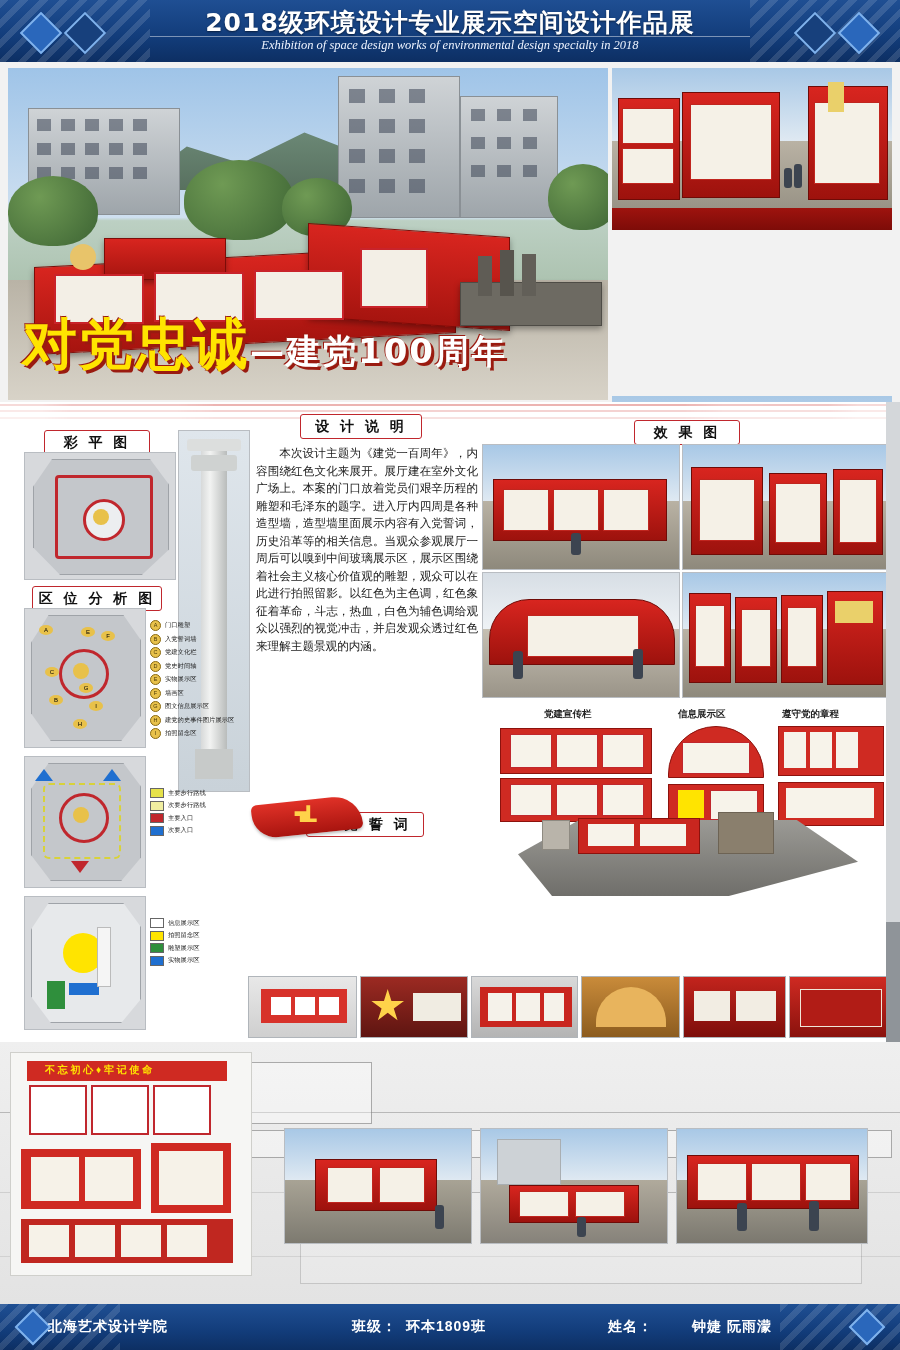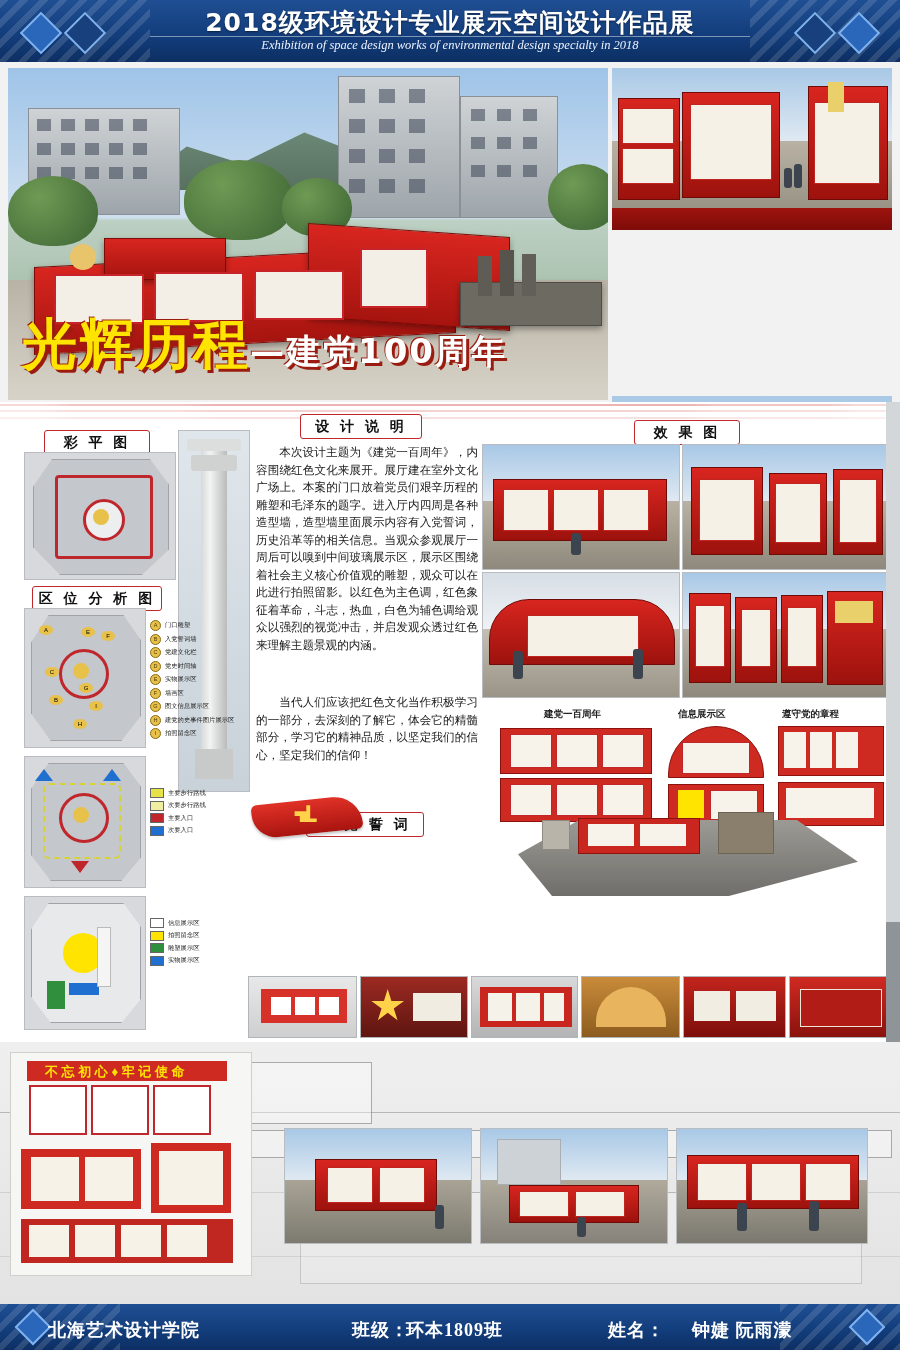--- a/index.html
+++ b/index.html
@@ -89,42 +89,42 @@
   .plan .shape{position:absolute;background:#c4c7cb;border:1px solid #9fa3a8;}
   .plan .redline{position:absolute;border:3px solid #c0272d;background:transparent;}
   .plan .circ{position:absolute;border-radius:50%;}
   .legend-row{display:flex;align-items:center;gap:4px;margin-bottom:2.5px;}
   .legend-sw{width:12px;height:8px;border:1px solid #666;flex:0 0 auto;}
   .legend-tx{font-size:6.3px;color:#222;white-space:nowrap;font-family:"DejaVu Sans","Liberation Sans",sans-serif;}
   .legend-badge{width:9px;height:9px;border-radius:50%;background:#e8c14a;border:1px solid #8a6a12;font-size:5.5px;line-height:9px;text-align:center;color:#4a3a08;flex:0 0 auto;}
 
   .bodytext{
     position:absolute;font-size:11.6px;line-height:17.5px;color:#1a1a1a;text-align:justify;
-    font-family:Liberation Serif, serif;text-indent:2em;
+    font-family:Liberation Sans, sans-serif;text-indent:2em;
   }
 
   .thumbrow{position:absolute;display:flex;gap:3px;}
   .thumb{position:relative;overflow:hidden;background:#c7ccd1;border:1px solid #b0b5ba;}
 
   .label-sm{position:absolute;font-size:9.5px;color:#222;font-weight:bold;font-family:"DejaVu Sans","Liberation Sans",sans-serif;}
 
   
   .sketch{position:absolute;left:0;top:1042px;width:900px;height:262px;background:linear-gradient(180deg,#efefef,#e3e3e3);overflow:hidden;}
   .sketch .ln{position:absolute;background:rgba(90,90,90,.35);height:1px;}
   .sketch .blk{position:absolute;border:1px solid rgba(80,80,80,.45);background:rgba(255,255,255,.35);}
 
   
   .footer{
     position:absolute;left:0;top:1304px;width:900px;height:46px;
     background:linear-gradient(180deg,#1f4f93 0%,#123c7a 60%,#0d2f63 100%);overflow:hidden;
   }
   .footer .diag{position:absolute;top:0;height:46px;width:120px;
     background:repeating-linear-gradient(135deg, rgba(255,255,255,.13) 0 6px, rgba(255,255,255,0) 6px 14px);}
-  .footer-text{position:absolute;color:#fff;font-size:18px;font-weight:bold;top:14px;
-    font-family:Liberation Serif, serif;letter-spacing:1px;}
+  .footer-text{position:absolute;color:#fff;font-size:14px;font-weight:bold;top:14px;
+    font-family:Liberation Sans, sans-serif;letter-spacing:1px;}
 
   .sidebar-right{position:absolute;right:0;top:402px;width:14px;height:902px;background:#cfd2d6;}
   .sidebar-right div{width:14px;}
 </style>
 </head>
 <body>
 
 <div class="poster">
 
   <div class="banner">
@@ -198,21 +198,21 @@
     <div class="panel" style="left:146px;top:204px;width:86px;height:46px;"></div>
     <div class="panel" style="left:246px;top:202px;width:86px;height:46px;"></div>
     <div class="panel" style="left:352px;top:180px;width:64px;height:56px;"></div>
     <div class="gold" style="left:62px;top:176px;width:26px;height:26px;border-radius:50%;"></div>
     <div class="redwall" style="left:452px;top:214px;width:140px;height:42px;background:#6d6a62;border-color:#4e4c46;"></div>
     <div class="d" style="position:absolute;left:470px;top:188px;width:14px;height:40px;background:#5f5c55;"></div>
     <div class="d" style="position:absolute;left:492px;top:182px;width:14px;height:46px;background:#57544d;"></div>
     <div class="d" style="position:absolute;left:514px;top:186px;width:14px;height:42px;background:#625f58;"></div>
 
     <div class="hero-title">
-      <span>光辉历程</span><span class="w">—建党100周年</span>
+      <span>对党忠诚</span><span class="w">—建党100周年</span>
     </div>
   </div>
 
   <div class="hero2 photo">
     <div class="g-sky"></div>
       <div class="g-ground"></div>
     <div class="r" style="left:6px;top:30px;width:60px;height:100px;"></div>
     <div class="r" style="left:70px;top:24px;width:96px;height:104px;"></div>
     <div class="r" style="left:196px;top:18px;width:78px;height:112px;"></div>
     <div class="p" style="left:10px;top:40px;width:50px;height:34px;"></div>
@@ -370,21 +370,20 @@
         <span class="legend-sw" style="background:#2f8f3c;"></span>
         <span class="legend-tx">雕塑展示区</span>
       </div>
     <div class="legend-row">
         <span class="legend-sw" style="background:#1f6fd0;"></span>
         <span class="legend-tx">实物展示区</span>
       </div>
   </div>
 
   <div class="bodytext" style="left:256px;top:444px;width:222px;">本次设计主题为《建党一百周年》，内容围绕红色文化来展开。展厅建在室外文化广场上。本案的门口放着党员们艰辛历程的雕塑和毛泽东的题字。进入厅内四周是各种造型墙，造型墙里面展示内容有入党誓词，历史沿革等的相关信息。当观众参观展厅一周后可以嗅到中间玻璃展示区，展示区围绕着社会主义核心价值观的雕塑，观众可以在此进行拍照留影。以红色为主色调，红色象征着革命，斗志，热血，白色为辅色调给观众以强烈的视觉冲击，并启发观众透过红色来理解主题景观的内涵。</div>
-  <div class="bodytext" style="left:256px;top:694px;width:222px;">当代人们应该把红色文化当作积极学习的一部分，去深刻的了解它，体会它的精髓部分，学习它的精神品质，以坚定我们的信心，坚定我们的信仰！</div>
 
   <div style="position:absolute;left:252px;top:790px;width:120px;height:56px;">
     <div style="position:absolute;left:0;top:10px;width:110px;height:34px;background:linear-gradient(180deg,#e03127,#a8140f);border-radius:6px 30px 6px 26px;transform:rotate(-6deg);box-shadow:0 2px 3px rgba(0,0,0,.25);"></div>
     <div style="position:absolute;left:40px;top:14px;width:26px;height:24px;background:#ffd24a;clip-path:polygon(10% 30%,55% 30%,55% 5%,70% 5%,70% 60%,95% 60%,95% 75%,30% 75%,30% 50%,10% 50%);"></div>
   </div>
 
 
   <div class="frame photo" style="left:482px;top:444px;width:196px;height:124px;">
     <div class="g-sky"></div>
       <div class="g-ground"></div>
@@ -419,21 +418,21 @@
     <div class="r" style="left:52px;top:24px;width:40px;height:84px;"></div>
     <div class="r" style="left:98px;top:22px;width:40px;height:86px;"></div>
     <div class="r" style="left:144px;top:18px;width:54px;height:92px;"></div>
     <div class="p" style="left:12px;top:32px;width:28px;height:60px;"></div>
     <div class="p" style="left:58px;top:36px;width:28px;height:56px;"></div>
     <div class="p" style="left:104px;top:34px;width:28px;height:58px;"></div>
     <div class="yel" style="left:152px;top:28px;width:38px;height:22px;"></div>
   </div>
 
   <div style="position:absolute;left:482px;top:708px;width:406px;height:190px;background:#fff;">
-    <div class="label-sm" style="left:62px;top:0px;">建党一百周年</div>
+    <div class="label-sm" style="left:62px;top:0px;">党建宣传栏</div>
     <div class="label-sm" style="left:196px;top:0px;">信息展示区</div>
     <div class="label-sm" style="left:300px;top:0px;">遵守党的章程</div>
 
     <div style="position:absolute;left:18px;top:20px;width:150px;height:44px;background:#cf2a22;border:1px solid #8c120d;"></div>
     <div style="position:absolute;left:28px;top:26px;width:40px;height:32px;background:#f7f3ea;border:1px solid #c0272d;"></div>
     <div style="position:absolute;left:74px;top:26px;width:40px;height:32px;background:#f7f3ea;border:1px solid #c0272d;"></div>
     <div style="position:absolute;left:120px;top:26px;width:40px;height:32px;background:#f7f3ea;border:1px solid #c0272d;"></div>
     <div style="position:absolute;left:18px;top:70px;width:150px;height:42px;background:#cf2a22;border:1px solid #8c120d;"></div>
     <div style="position:absolute;left:28px;top:76px;width:40px;height:30px;background:#f7f3ea;border:1px solid #c0272d;"></div>
     <div style="position:absolute;left:74px;top:76px;width:40px;height:30px;background:#f7f3ea;border:1px solid #c0272d;"></div>
@@ -500,21 +499,21 @@
   <div class="sketch">
     <div class="ln" style="left:0;right:0;top:70px;"></div>
     <div class="ln" style="left:0;right:0;top:150px;opacity:.5;"></div>
     <div class="ln" style="left:0;right:0;top:214px;opacity:.4;"></div>
     <div class="blk" style="left:250px;top:20px;width:120px;height:60px;"></div>
     <div class="blk" style="left:250px;top:88px;width:640px;height:26px;"></div>
     <div class="blk" style="left:300px;top:150px;width:560px;height:90px;opacity:.5;"></div>
 
     <div style="position:absolute;left:10px;top:10px;width:240px;height:222px;background:#f6f6f4;border:1px solid #cfcfcb;">
       <div style="position:absolute;left:16px;top:8px;width:200px;height:20px;background:#cf2a22;"></div>
-      <div style="position:absolute;left:34px;top:10px;color:#ffe400;font-size:13px;font-weight:bold;">不 忘 初 心 ♦ 牢 记 使 命</div>
+      <div style="position:absolute;left:34px;top:10px;color:#ffe400;font-size:10px;font-weight:bold;">不 忘 初 心 ♦ 牢 记 使 命</div>
       <div style="position:absolute;left:18px;top:32px;width:54px;height:46px;background:#fff;border:2px solid #c0272d;"></div>
       <div style="position:absolute;left:80px;top:32px;width:54px;height:46px;background:#fff;border:2px solid #c0272d;"></div>
       <div style="position:absolute;left:142px;top:32px;width:54px;height:46px;background:#fff;border:2px solid #c0272d;"></div>
       <div style="position:absolute;left:10px;top:96px;width:120px;height:60px;background:#cf2a22;"></div>
       <div style="position:absolute;left:20px;top:104px;width:48px;height:44px;background:#f6f2e8;"></div>
       <div style="position:absolute;left:74px;top:104px;width:48px;height:44px;background:#f6f2e8;"></div>
       <div style="position:absolute;left:140px;top:90px;width:80px;height:70px;background:#cf2a22;"></div>
       <div style="position:absolute;left:148px;top:98px;width:64px;height:54px;background:#f6f2e8;"></div>
       <div style="position:absolute;left:10px;top:166px;width:212px;height:44px;background:#c02720;"></div>
       <div style="position:absolute;left:18px;top:172px;width:40px;height:32px;background:#f6f2e8;"></div>

